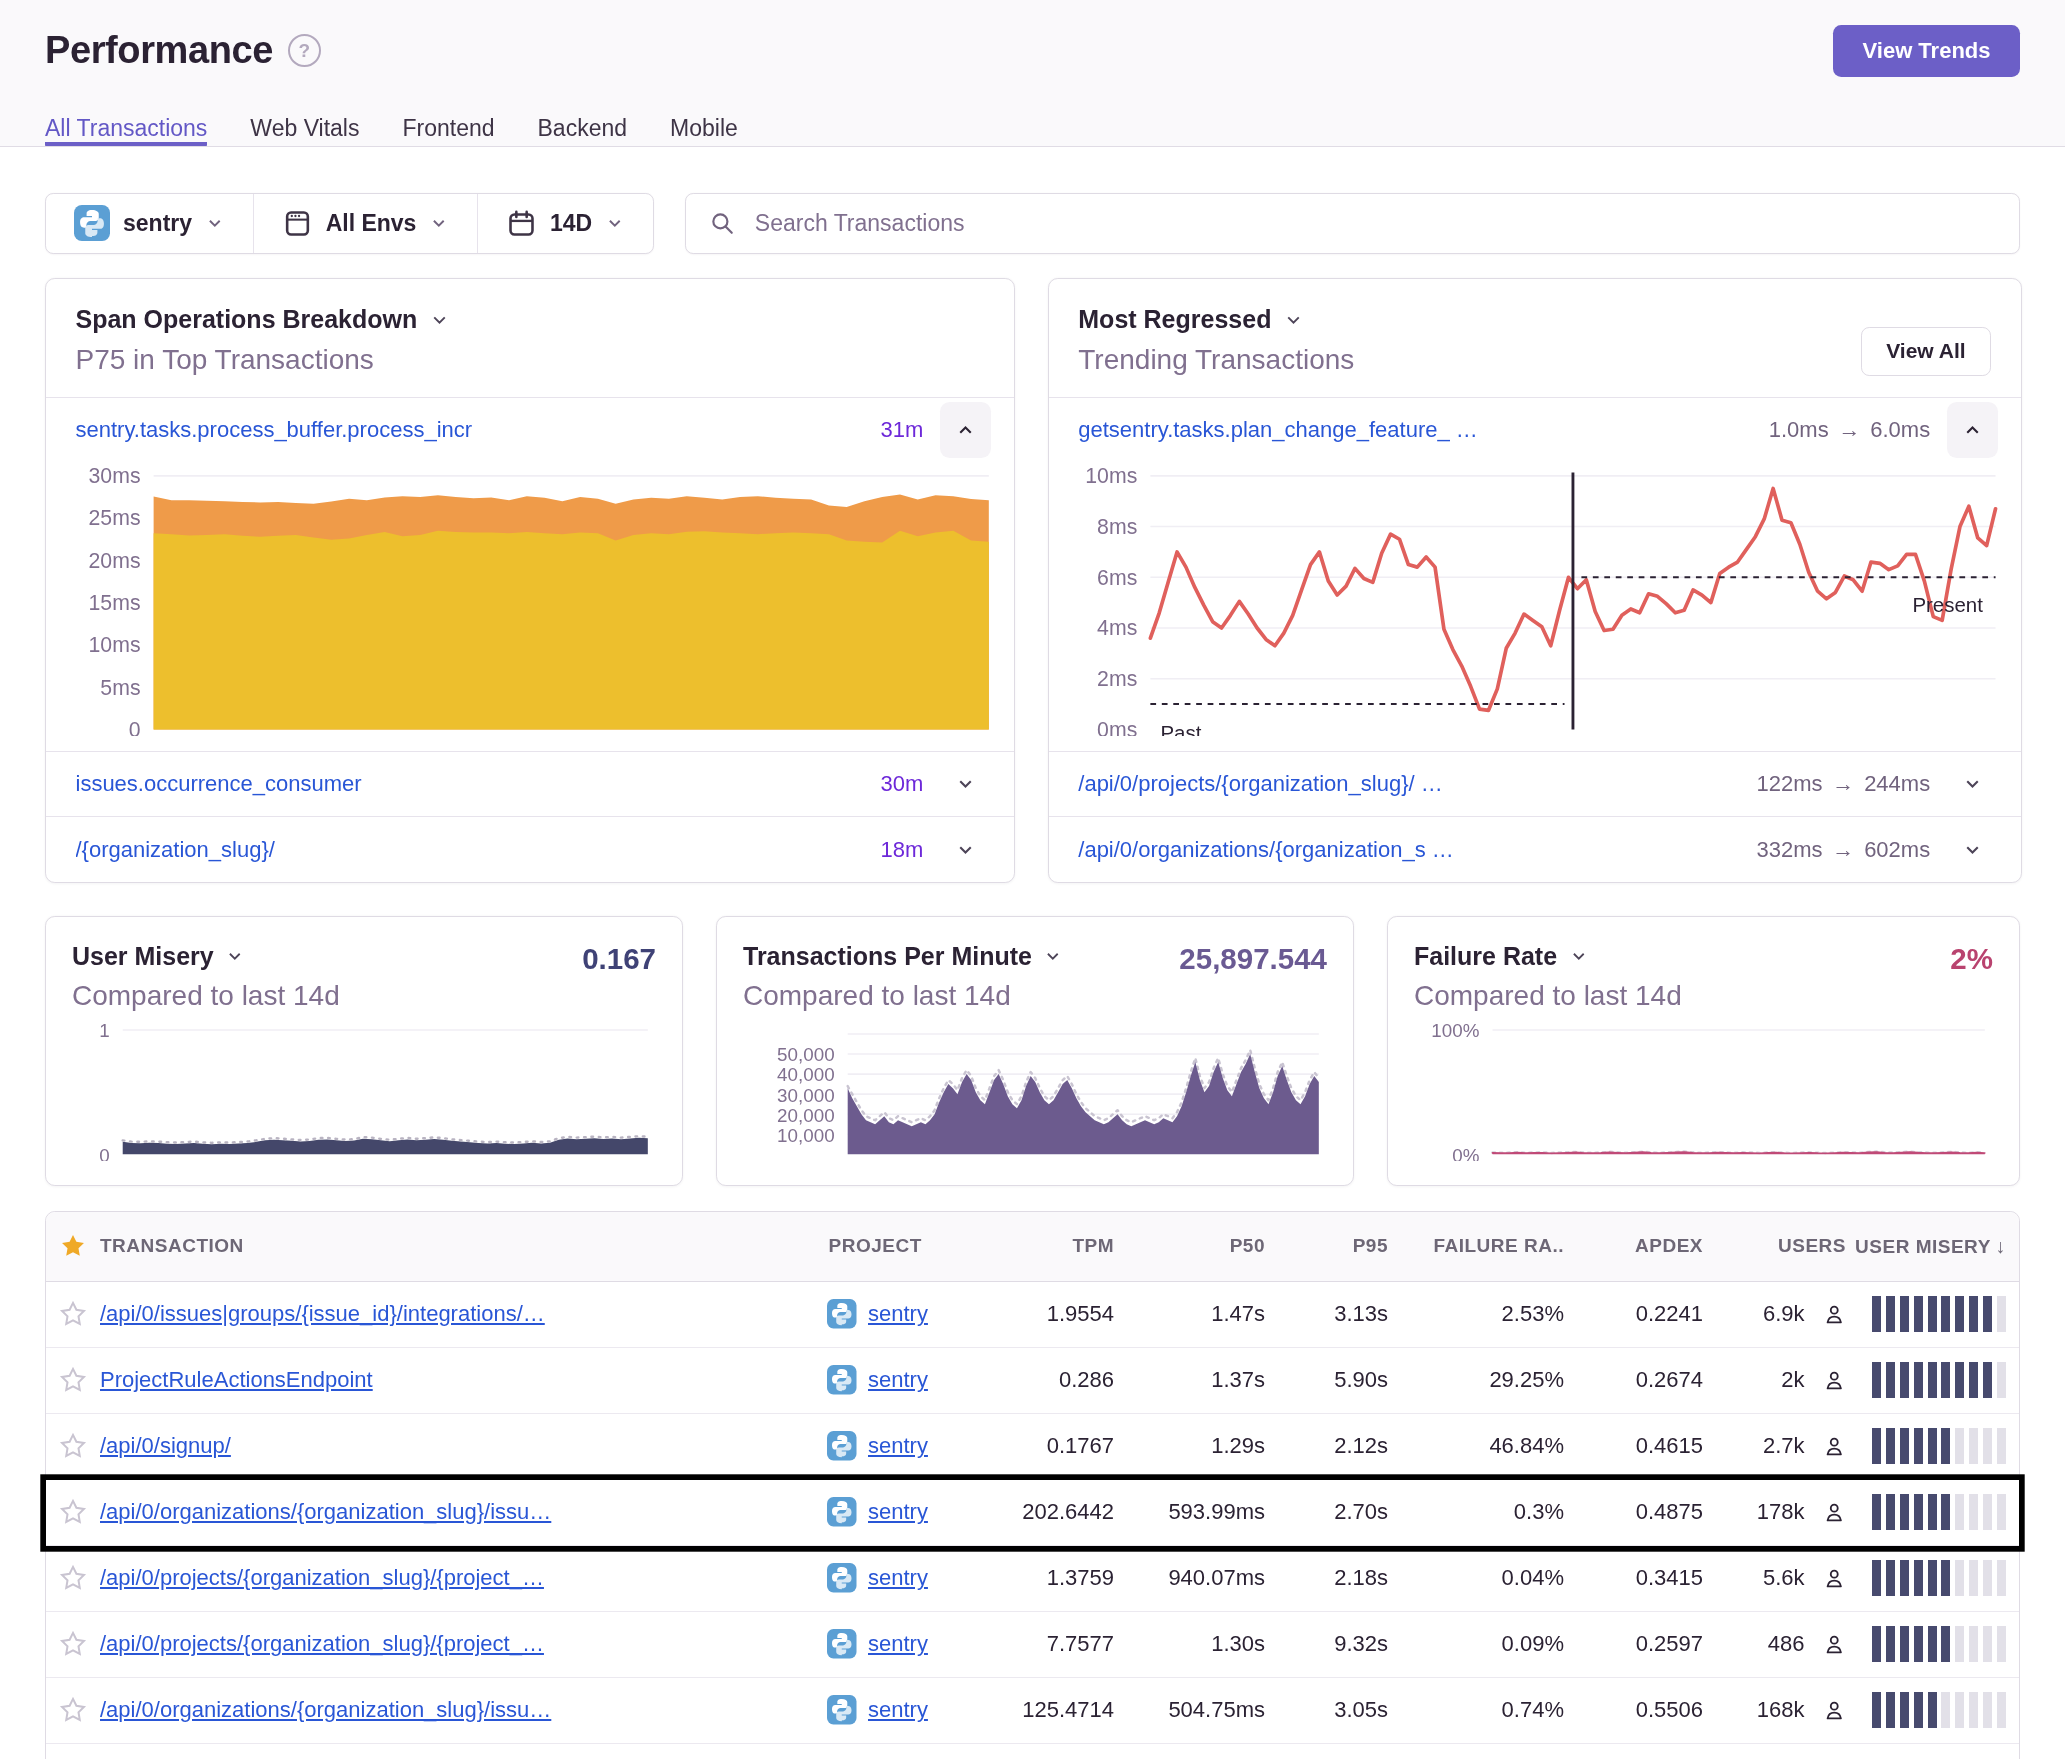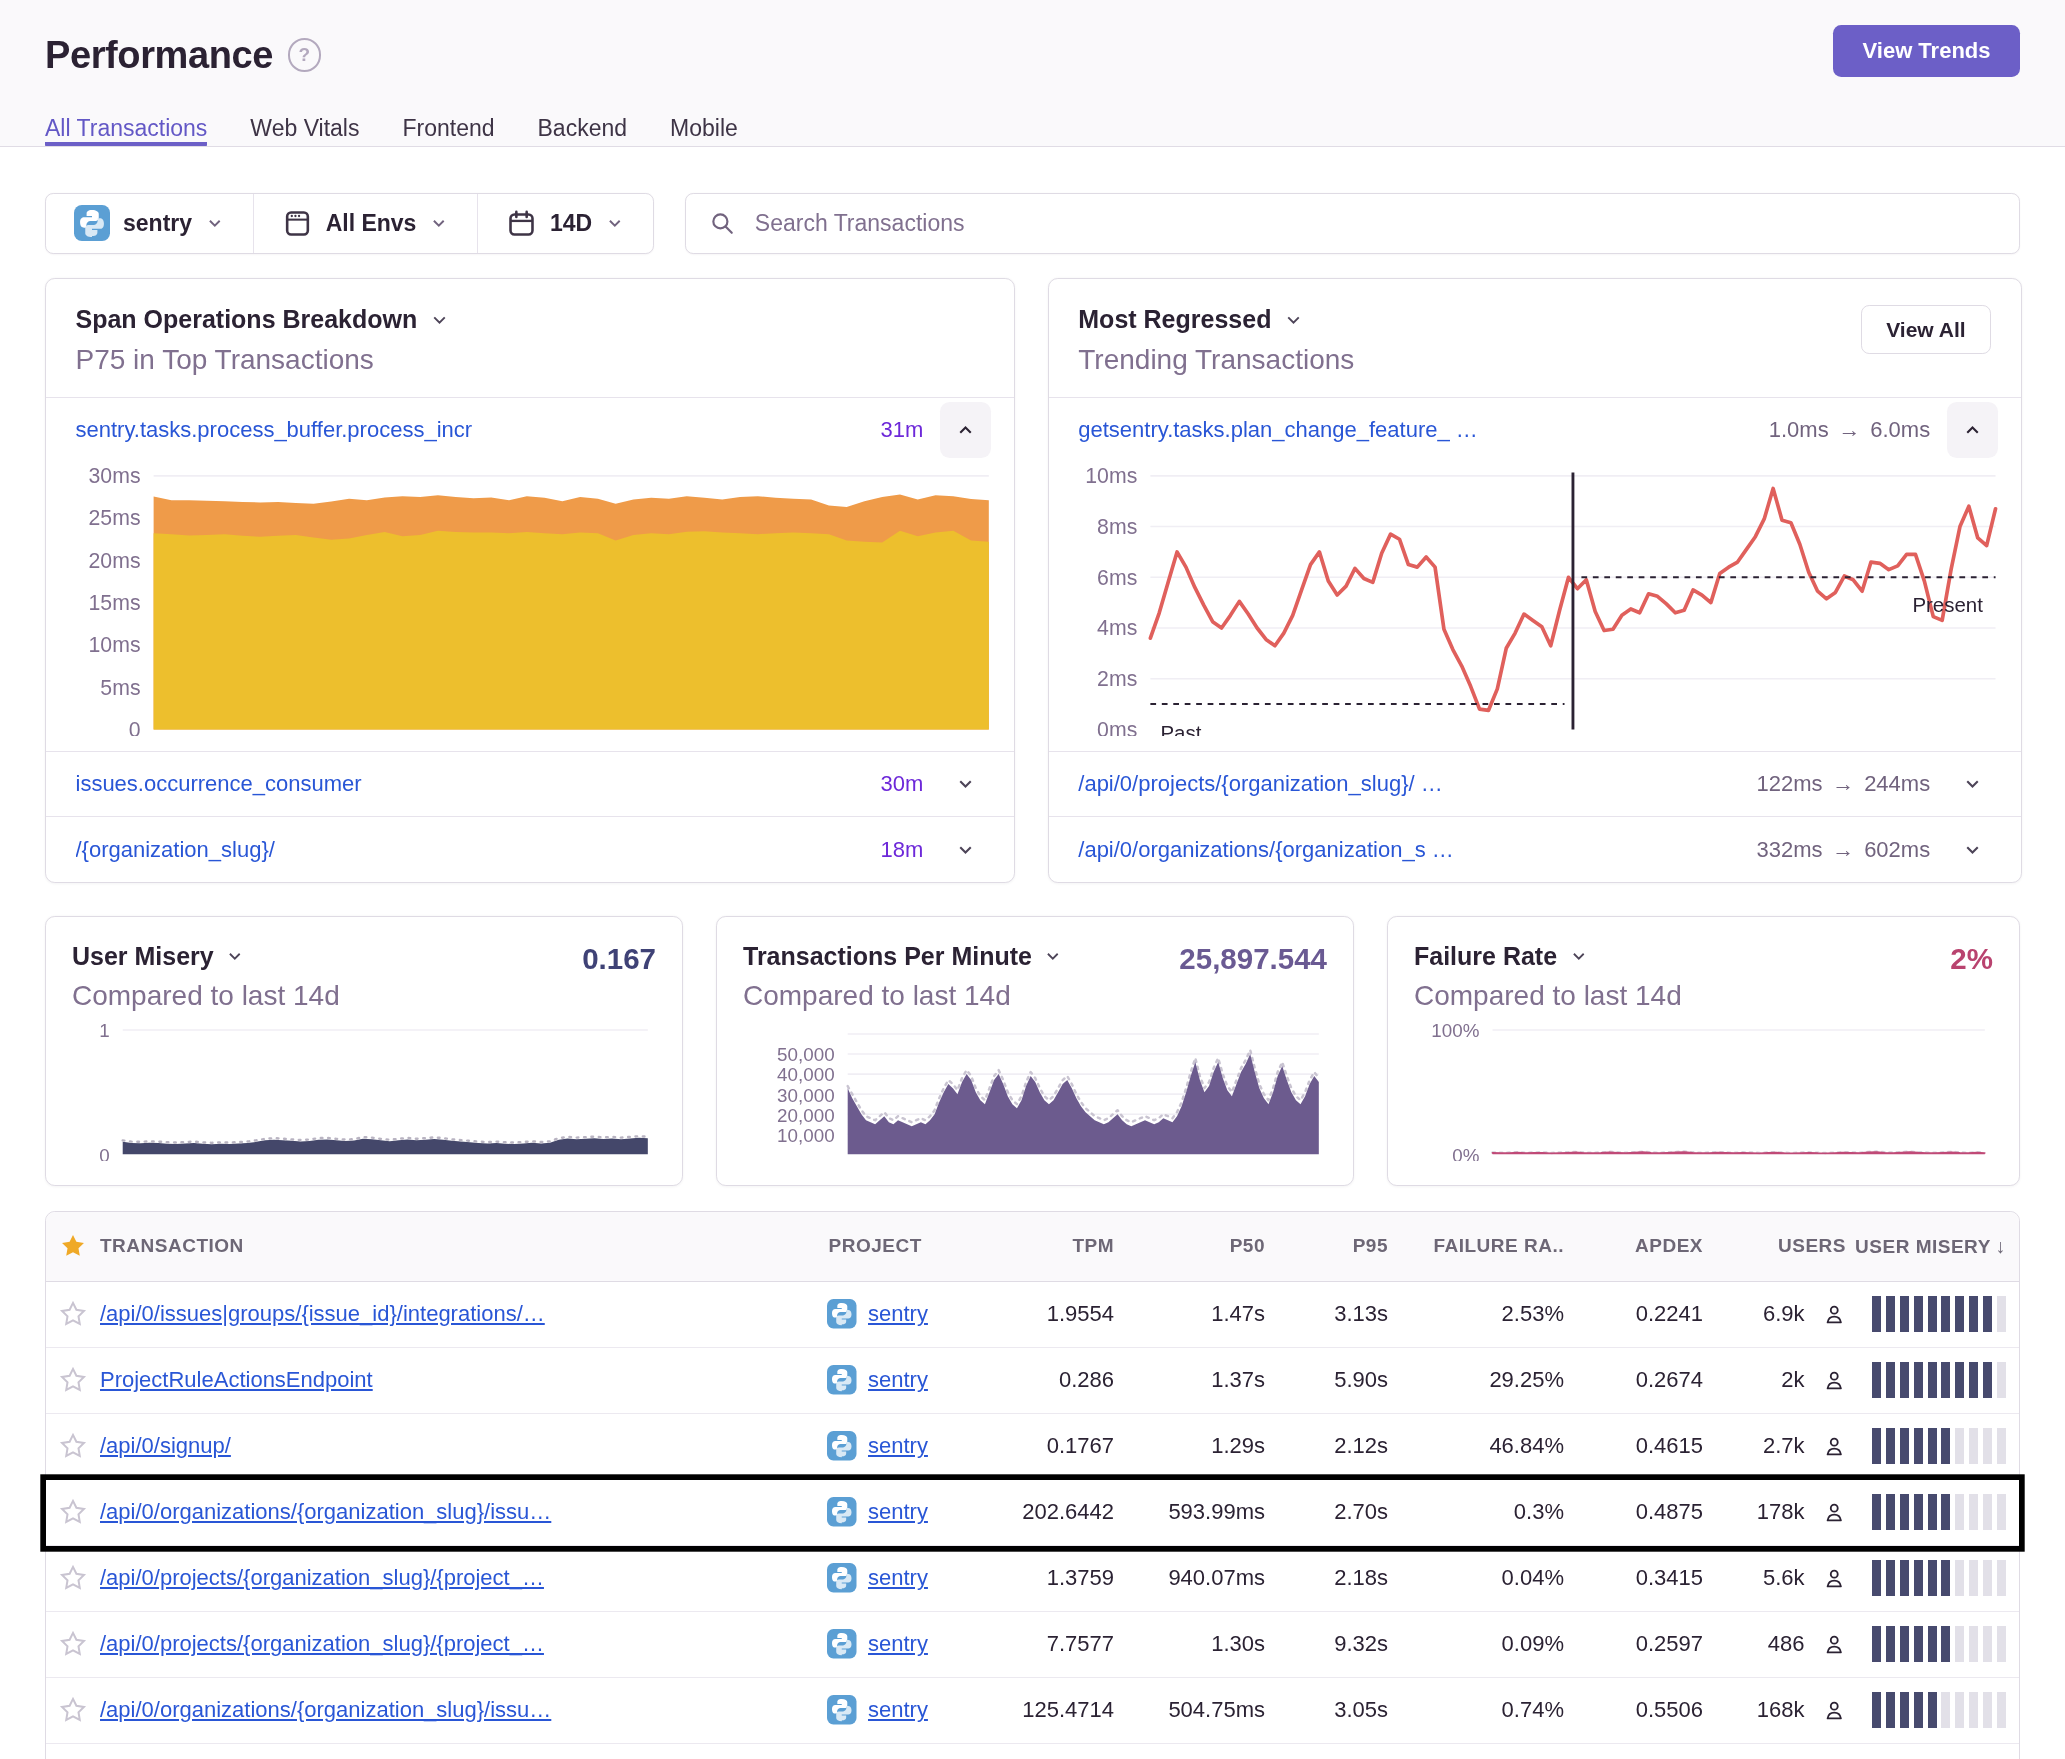--- a/index.html
+++ b/index.html
@@ -4,21 +4,21 @@
 <style>
   html,body{margin:0;padding:0;}
   body{width:2065px;height:1759px;overflow:hidden;background:#fff;
        font-family:"Liberation Sans",sans-serif;color:#2B2233;}
   .page{width:2065px;height:1759px;overflow:hidden;position:relative;}
   a{text-decoration:none;cursor:pointer;}
   .link{color:#2956D6;text-decoration:underline;}
 
   
   .page-header{background:#FAF9FB;border-bottom:0.8px solid #E0DCE5;padding:24.5px 45px 0;}
-  .header-row{display:flex;align-items:flex-end;justify-content:space-between;}
+  .header-row{display:flex;align-items:center;justify-content:space-between;}
   .title-wrap{display:flex;align-items:center;gap:14.7px;}
   .page-title{font-size:38px;font-weight:800;letter-spacing:-0.4px;color:#2B2233;margin:0;}
   .help-icon{width:29.5px;height:29.5px;border:2.5px solid #B3A9BE;border-radius:50%;color:#B3A9BE;
     display:flex;align-items:center;justify-content:center;font-size:19px;font-weight:700;}
   .btn-primary{background:#6C5FC7;color:#fff;border:none;border-radius:8.2px;height:52px;
     padding:0 29.5px;font-size:22px;font-weight:700;font-family:inherit;cursor:pointer;}
   .tabs{display:flex;gap:43px;margin-top:38px;}
   .tab{font-size:23px;color:#3E3446;border-bottom:4.9px solid transparent;cursor:pointer;}
   .tab.active{color:#6358C6;border-bottom-color:#6C5FC7;border-radius:0.8px;}
 
@@ -34,21 +34,21 @@
     border-radius:8.2px;height:59px;padding:0 23px;box-shadow:0 0.8px 1.6px rgba(43,34,51,.04);}
   .search-box input{border:none;outline:none;flex:1;font-size:23px;font-family:inherit;color:#2B2233;background:transparent;}
   .search-box input::placeholder{color:#80708F;}
   .py-icon{width:36px;height:36px;flex:0 0 auto;}
 
   
   .panels-row{display:flex;gap:33px;margin-top:24.5px;}
   .card{background:#fff;border:0.8px solid #DFDBE4;border-radius:9.8px;box-shadow:0 0.8px 2.5px rgba(43,34,51,.05);}
   .panel{width:970px;}
   .panel.right{width:973px;}
-  .panel-head{display:flex;justify-content:space-between;align-items:flex-start;padding:26px 29.5px 21px;}
+  .panel-head{display:flex;justify-content:space-between;align-items:flex-end;padding:26px 29.5px 21px;}
   .panel-title{display:flex;align-items:center;gap:11.5px;font-size:25px;font-weight:700;cursor:pointer;}
   .panel-sub{font-size:28px;color:#80708F;margin-top:9.8px;}
   .btn-secondary{background:#fff;border:0.8px solid #DFDBE4;border-radius:8.2px;height:49px;padding:0 24.5px;
     font-size:21px;font-weight:700;color:#2B2233;font-family:inherit;cursor:pointer;}
   .panel-divider{height:0.8px;background:#E7E3EC;}
   .op-row{display:flex;align-items:center;justify-content:space-between;height:65px;padding:0 23px 0 29.5px;}
   .op-name{font-size:22px;color:#2956D6;overflow:hidden;white-space:nowrap;text-overflow:ellipsis;max-width:622px;}
   .op-right{display:flex;align-items:center;gap:16.4px;}
   .op-value{font-size:22px;color:#6d28d9;font-weight:500;}
   .op-change{font-size:22px;color:#71637E;display:flex;align-items:center;gap:9.8px;}

